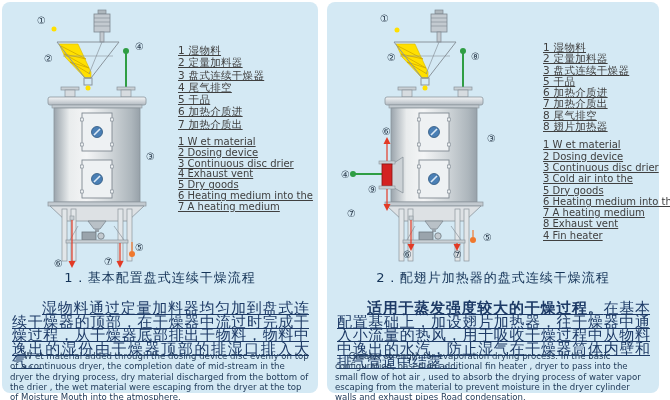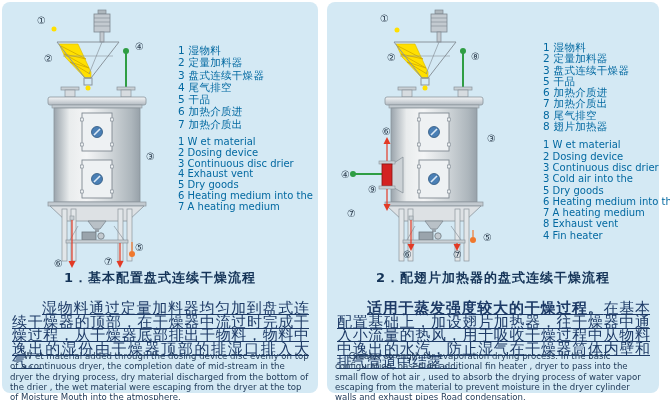--- a/index.html
+++ b/index.html
@@ -2,28 +2,28 @@
 <html><head>
 <meta charset="utf-8">
 <style>
   html,body{margin:0;padding:0;}
   body{width:670px;height:400px;background:#ffffff;font-family:"DejaVu Sans","Liberation Sans",sans-serif;}
   .page{position:relative;width:670px;height:400px;background:#ffffff;overflow:hidden;}
   .panel{position:absolute;top:2px;height:391px;background:#d4e9f4;border-radius:8px;}
   .panel.left{left:2px;width:316px;}
   .panel.right{left:327px;width:332px;}
   svg{position:absolute;top:0;left:0;}
-  .legend{position:absolute;color:#0369a1;}
+  .legend{position:absolute;color:#404040;text-decoration:underline;}
   .panel.left .legend{left:176px;top:42px;}
   .panel.right .legend{left:216px;top:40px;}
   .lrow{font-size:10.5px;line-height:12.3px;white-space:nowrap;letter-spacing:.3px;}
   .panel.right .lrow{line-height:11.3px;}
   .lrow.en{font-size:10px;line-height:10.8px;letter-spacing:0;}
   .gap{height:7px;}
-  .caption{position:absolute;left:0;right:0;top:267px;text-align:center;font-size:13px;font-weight:bold;color:#143357;letter-spacing:1px;}
+  .caption{position:absolute;left:0;right:0;top:267px;text-align:center;font-size:13px;font-weight:normal;color:#143357;letter-spacing:1px;}
   .para-cn{position:absolute;left:10px;right:9px;top:300px;font-size:15px;line-height:13.5px;color:#1d3a66;text-align:justify;text-indent:2em;text-decoration:underline;}
   .para-cn b{font-weight:bold;}
   .para-en{position:absolute;left:8px;right:8px;top:349px;font-size:8.6px;line-height:10.3px;color:#223c5a;text-align:left;text-indent:1.6em;}
   .co{font-size:10px;fill:#2e3f50;}
   text{font-family:"DejaVu Sans","Liberation Sans",sans-serif;}
 </style>
 </head>
 <body>
 
 <div class="page">

